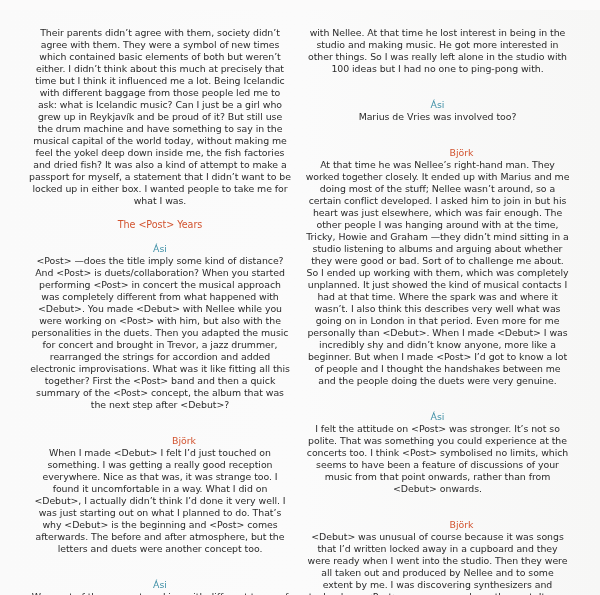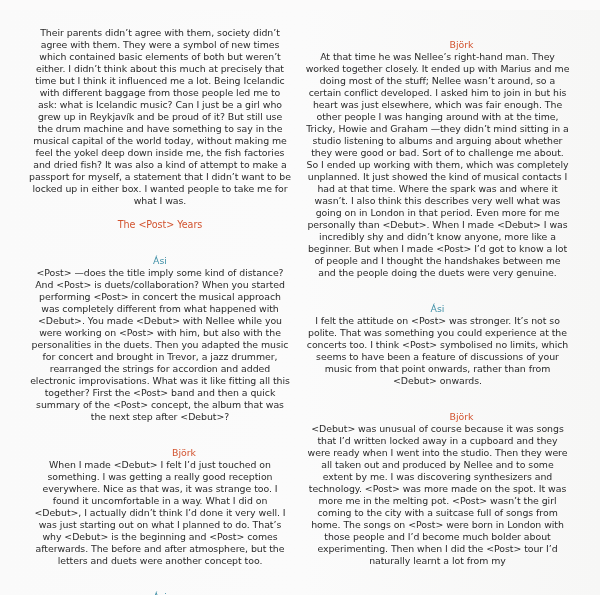--- a/index.html
+++ b/index.html
@@ -31,21 +31,21 @@
       letter-spacing: -0.05px;
     }
     .col-left { left: 29px; }
     .col-right { left: 305px; width: 265px; }
     .para {
       margin: 0 0 12px 0;
       white-space: pre-line;
     }
     .heading {
       color: #d2532f;
-      margin: 0 0 12px 0;
+      margin: 0 0 0 0;
       font-size: 9.6px;
     }
     .speaker-asi {
       color: #3e8fa6;
     }
     .speaker-bjork {
       color: #d2532f;
       padding-left: 48px;
     }
   </style>
@@ -70,21 +70,26 @@
     </p>
 
     <p class="para">
       <span class="speaker-asi">Ási</span>
       <span>Was part of the concept working with different types of people?</span>
     </p>
 
   </div>
 
   <div class="column col-right">
+    <p class="para">with Nellee. At that time he lost interest in being in the studio and making music. He got more interested in other things. So I was really left alone in the studio with 100 ideas but I had no one to ping-pong with.</p>
 
+    <p class="para">
+      <span class="speaker-asi">Ási</span>
+      <span>Marius de Vries was involved too?</span>
+    </p>
 
     <p class="para">
       <span class="speaker-bjork">Björk</span>
       <span>At that time he was Nellee’s right-hand man. They worked together closely. It ended up with Marius and me doing most of the stuff; Nellee wasn’t around, so a certain conflict developed. I asked him to join in but his heart was just elsewhere, which was fair enough. The other people I was hanging around with at the time, Tricky, Howie and Graham —they didn’t mind sitting in a studio listening to albums and arguing about whether they were good or bad. Sort of to challenge me about. So I ended up working with them, which was completely unplanned. It just showed the kind of musical contacts I had at that time. Where the spark was and where it wasn’t. I also think this describes very well what was going on in London in that period. Even more for me personally than &lt;Debut&gt;. When I made &lt;Debut&gt; I was incredibly shy and didn’t know anyone, more like a beginner. But when I made &lt;Post&gt; I’d got to know a lot of people and I thought the handshakes between me and the people doing the duets were very genuine.</span>
     </p>
 
     <p class="para">
       <span class="speaker-asi">Ási</span>
       <span>I felt the attitude on &lt;Post&gt; was stronger. It’s not so polite. That was something you could experience at the concerts too. I think &lt;Post&gt; symbolised no limits, which seems to have been a feature of discussions of your music from that point onwards, rather than from &lt;Debut&gt; onwards.</span>
     </p>

